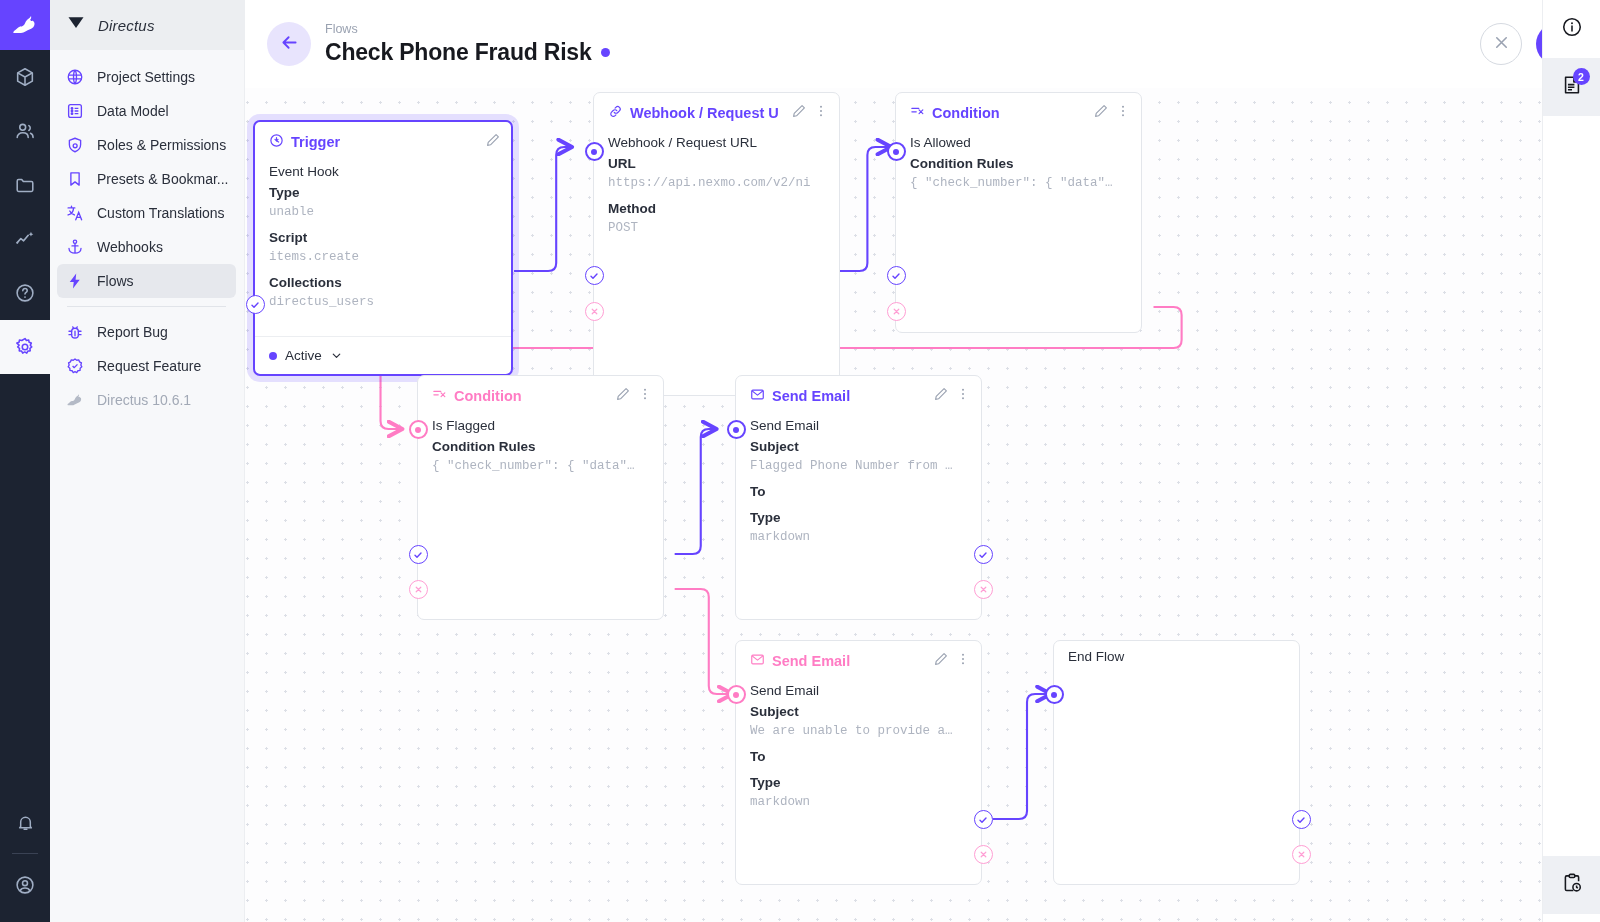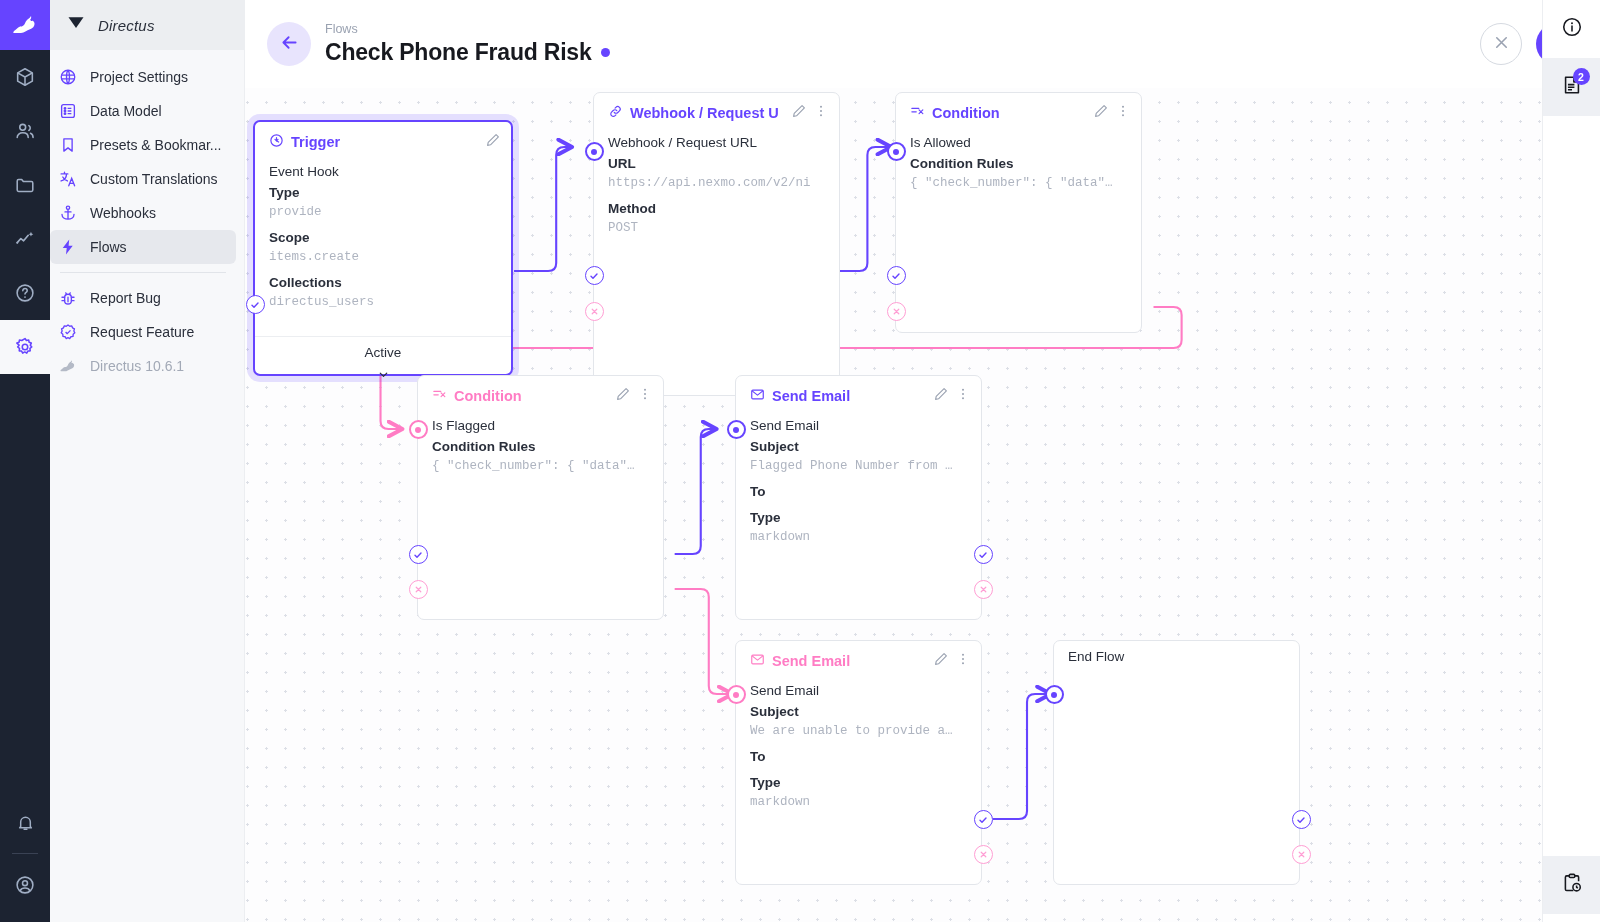--- a/index.html
+++ b/index.html
@@ -39,21 +39,21 @@
     width: 195px; height: 922px; flex: 0 0 195px;
     background: #f7f8fa;
     border-right: 1px solid #eceef1;
     display: flex; flex-direction: column;
   }
   .nav-head {
     height: 50px; display: flex; align-items: center; gap: 12px;
     padding: 0 16px; background: #eceef1;
   }
   .nav-head-title { font-size: 15px; color: #2a2f3b; letter-spacing: .2px; font-style: italic; }
-  .nav-list { padding: 10px 8px 0 0; }
+  .nav-list { padding: 10px 8px 0 7px; }
   .nav-item {
     display: flex; align-items: center; gap: 12px;
     height: 34px; padding: 0 8px; border-radius: 6px;
     font-size: 14px; color: #2a2f3b; cursor: pointer;
     white-space: nowrap; overflow: hidden;
   }
   .nav-item.selected { background: #e6e8ed; }
   .nav-item .ni { width: 20px; height: 20px; display:flex; align-items:center; justify-content:center; color:#6644ff; flex:0 0 20px; }
   .nav-sep { height: 1px; background: #e1e4e9; margin: 8px 10px; }
   .nav-item.muted { color: #a2a9b6; }
@@ -127,21 +127,21 @@
   .nb-label.tight { margin-top: 0; }
   .nb-val {
     font-family: "Liberation Mono", monospace;
     font-size: 12.5px; color: #aeb4c0; line-height: 19px;
     white-space: nowrap; overflow: hidden;
   }
   .node-foot {
     position: absolute; left: 0; right: 0; bottom: 0; height: 38px;
     border-top: 1px solid #eceef1;
     display: flex; align-items: center; gap: 8px; padding: 0 14px;
-    font-size: 13.5px; color: #2a2f3b; flex-direction: column;
+    font-size: 13.5px; color: #2a2f3b;
   }
   .foot-dot { width: 8px; height: 8px; border-radius: 50%; background: #6644ff; }
 
   
   .h {
     position: absolute; width: 19px; height: 19px; border-radius: 50%;
     background: #fff; display: flex; align-items: center; justify-content: center;
     z-index: 25;
   }
   .h.inp { border: 2.2px solid #6644ff; }
@@ -262,20 +262,29 @@
         <span class="ni">
           <svg width="18" height="18" viewBox="0 0 24 24" fill="none" stroke="currentColor" stroke-width="1.8">
               <rect x="3.5" y="3.5" width="17" height="17" rx="2.5"></rect>
               <circle cx="8" cy="8.5" r="1" fill="currentColor"></circle>
               <circle cx="8" cy="12" r="1" fill="currentColor"></circle>
               <circle cx="8" cy="15.5" r="1" fill="currentColor"></circle>
               <path d="M11.5 8.5h5M11.5 12h5M11.5 15.5h5"></path>
             </svg>
         </span>
         <span>Data Model</span>
+      </div>
+      <div class="nav-item">
+        <span class="ni">
+          <svg width="18" height="18" viewBox="0 0 24 24" fill="none" stroke="currentColor" stroke-width="1.8" stroke-linejoin="round">
+              <path d="M12 3l7.5 2.8v5.5c0 4.5-3 8-7.5 9.7-4.5-1.7-7.5-5.2-7.5-9.7V5.8L12 3z"></path>
+              <circle cx="12.2" cy="13" r="2.6"></circle>
+            </svg>
+        </span>
+        <span>Roles &amp; Permissions</span>
       </div>
       <div class="nav-item">
         <span class="ni">
           <svg width="18" height="18" viewBox="0 0 24 24" fill="none" stroke="currentColor" stroke-width="1.8" stroke-linejoin="round">
               <path d="M6.5 3.8h11v16.4L12 15.8l-5.5 4.4V3.8z"></path>
             </svg>
         </span>
         <span>Presets &amp; Bookmar...</span>
       </div>
       <div class="nav-item">
@@ -412,22 +421,22 @@
             <span>
               <svg width="16" height="16" viewBox="0 0 24 24" fill="none" stroke="currentColor" stroke-width="1.7" stroke-linejoin="round">
                   <path d="M16.6 3.9l3.5 3.5L8.3 19.2l-4.4.9.9-4.4L16.6 3.9z"></path>
                 </svg>
             </span>
           </div>
         </div>
         <div class="node-body">
           <div class="nb-name">Event Hook</div>
           <div class="nb-label tight">Type</div>
-          <div class="nb-val">provide</div>
-          <div class="nb-label">Scope</div>
+          <div class="nb-val">unable</div>
+          <div class="nb-label">Script</div>
           <div class="nb-val">items.create</div>
           <div class="nb-label">Collections</div>
           <div class="nb-val">directus_users</div>
         </div>
         <div class="node-foot">
           <span class="foot-dot"></span>
           <span>Active</span>
           <span style="color:#2a2f3b;display:flex">
             <svg width="13" height="13" viewBox="0 0 24 24" fill="none" stroke="currentColor" stroke-width="2.2" stroke-linecap="round" stroke-linejoin="round">
                 <path d="M6 9.5l6 6 6-6"></path>

